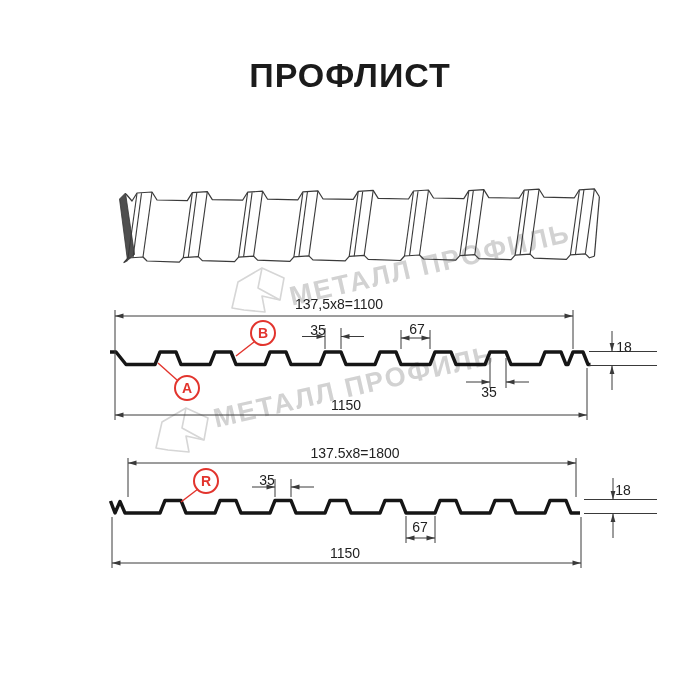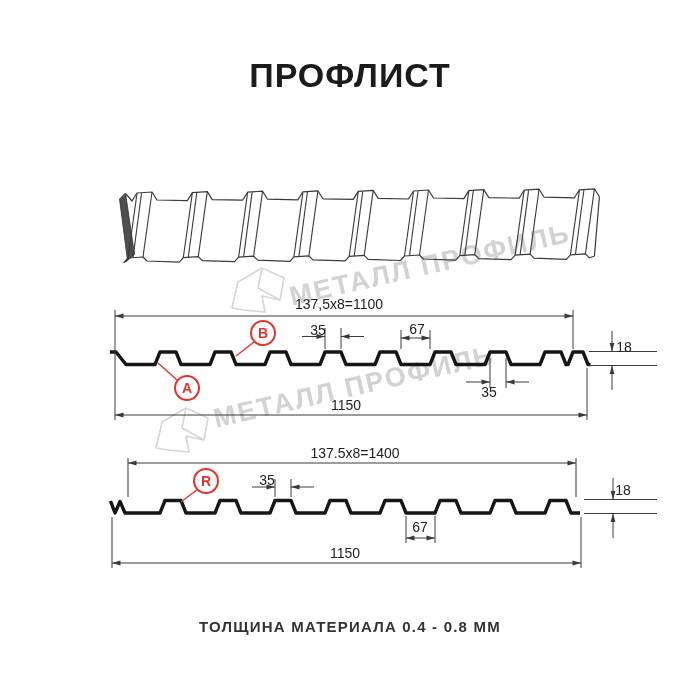--- a/index.html
+++ b/index.html
@@ -136,24 +136,23 @@
       <line x1="181" y1="502" x2="198" y2="489" stroke="#e2342d" stroke-width="1.4"></line>
     </svg>
 
   <div class="dim" style="left:339px;top:296px;">137,5x8=1100</div>
   <div class="dim" style="left:318px;top:322px;">35</div>
   <div class="dim" style="left:417px;top:321px;">67</div>
   <div class="dim" style="left:489px;top:384px;">35</div>
   <div class="dim" style="left:624px;top:339px;">18</div>
   <div class="dim" style="left:346px;top:397px;">1150</div>
 
-  <div class="dim" style="left:355px;top:445px;">137.5x8=1400</div>
+  <div class="dim" style="left:355px;top:445px;">137.5x8=1800</div>
   <div class="dim" style="left:267px;top:472px;">35</div>
   <div class="dim" style="left:420px;top:519px;">67</div>
   <div class="dim" style="left:623px;top:482px;">18</div>
   <div class="dim" style="left:345px;top:545px;">1150</div>
 
   <div class="badge" style="left:263px;top:333px;">B</div>
   <div class="badge" style="left:187px;top:388px;">A</div>
   <div class="badge" style="left:206px;top:481px;">R</div>
 
-  <div class="footer">ТОЛЩИНА МАТЕРИАЛА 0.4 - 0.8 ММ</div>
 </div>
 
 </body></html>

